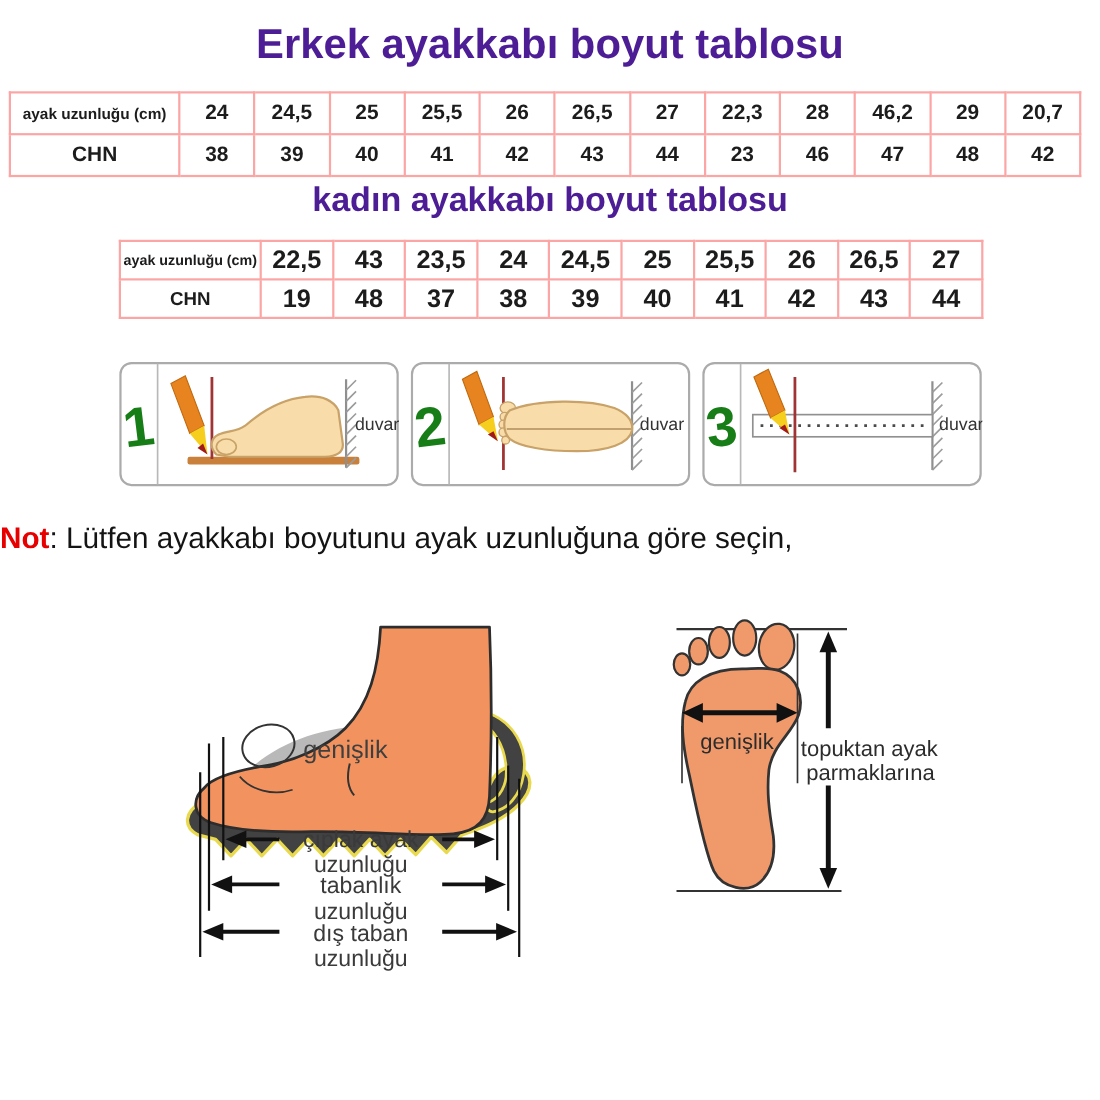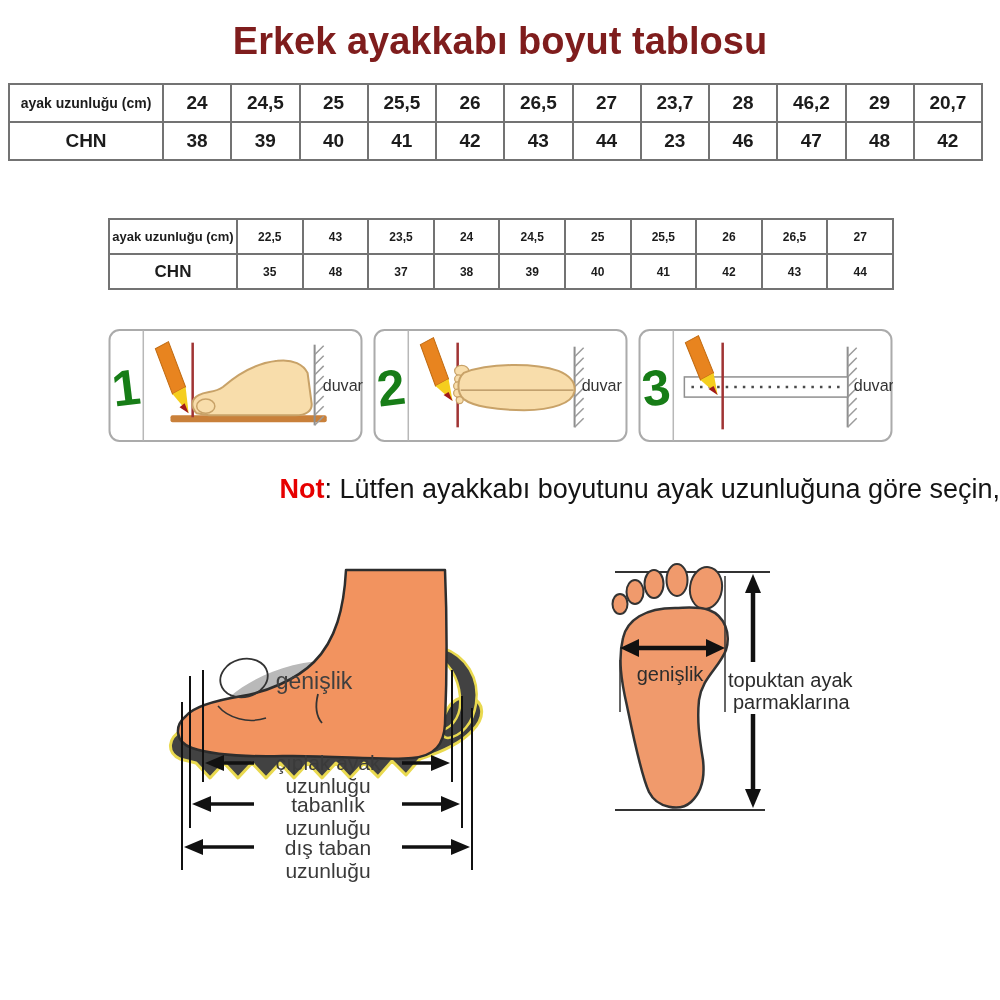--- a/index.html
+++ b/index.html
@@ -2,42 +2,42 @@
 <html><head>
 <meta charset="utf-8">
 <style>
   html,body { margin:0; padding:0; background:#fff; }
   .page {
     position:relative; width:1000px; height:1000px; background:#ffffff;
     font-family:"Liberation Sans", sans-serif; overflow:hidden;
   }
   .title {
     position:absolute; left:0; width:100%; text-align:center;
-    font-weight:bold; color:#7f1d1d; letter-spacing:0px;
+    font-weight:bold; color:#4c1d95; letter-spacing:0px;
   }
   .title-men   { top:20px;  font-size:38px; }
   .title-women { top:164px; font-size:31px; }
 
   table.size-table { border-collapse:collapse; table-layout:fixed; position:absolute; background:#fff; }
   table.size-table td {
-    border:2px solid #737373; text-align:center; vertical-align:middle;
+    border:2px solid #fca5a5; text-align:center; vertical-align:middle;
     font-weight:bold; color:#1c1c1c; padding:0; background:#fff;
   }
   .tbl-men { left:8px; top:83px; width:975px; }
   .tbl-men td { height:36px; font-size:19px; }
   .tbl-men td.hdr { width:152px; font-size:14px; }
   .tbl-women { left:108px; top:218px; width:786px; }
-  .tbl-women td { height:33px; font-size:12px; }
+  .tbl-women td { height:33px; font-size:23px; }
   .tbl-women td.hdr { width:126px; font-size:13px; }
 
   .panels { position:absolute; left:108px; top:328px; width:785px; height:115px; display:flex; gap:10px; }
   .panel { flex:1; }
   .panel svg { display:block; width:100%; height:100%; }
 
-  .note { position:absolute; top:474px; left:0; width:100%; text-align:right;
+  .note { position:absolute; top:474px; left:0; width:100%; text-align:left;
           font-size:27px; color:#141414; line-height:31px; }
   .note .red { color:#e60000; font-weight:bold; }
 
   .diagram-left  { position:absolute; left:148px; top:556px; }
   .diagram-right { position:absolute; left:585px; top:550px; }
 
   svg text { font-family:"Liberation Sans", sans-serif; }
   .num-text   { font-size:50px; font-weight:bold; fill:#177d17; }
   .duvar-text { font-size:16px; fill:#333333; }
   .meas-text  { font-size:21px; fill:#3a3a3a; }
@@ -55,21 +55,21 @@
     <tbody>
         <tr>
       <td class="hdr">ayak uzunluğu (cm)</td>
       <td>24</td>
       <td>24,5</td>
       <td>25</td>
       <td>25,5</td>
       <td>26</td>
       <td>26,5</td>
       <td>27</td>
-      <td>23,7</td>
+      <td>22,3</td>
       <td>28</td>
       <td>46,2</td>
       <td>29</td>
       <td>20,7</td>
     </tr>
     <tr>
       <td class="hdr" style="font-size:19px">CHN</td>
       <td>38</td>
       <td>39</td>
       <td>40</td>
@@ -79,39 +79,40 @@
       <td>44</td>
       <td>23</td>
       <td>46</td>
       <td>47</td>
       <td>48</td>
       <td>42</td>
     </tr>
   </tbody>
     </table>
 
+  <div class="title title-women">kadın ayakkabı boyut tablosu</div>
 
   <table class="size-table tbl-women">
     <tbody>
         <tr>
       <td class="hdr">ayak uzunluğu (cm)</td>
       <td>22,5</td>
       <td>43</td>
       <td>23,5</td>
       <td>24</td>
       <td>24,5</td>
       <td>25</td>
       <td>25,5</td>
       <td>26</td>
       <td>26,5</td>
       <td>27</td>
     </tr>
     <tr>
       <td class="hdr" style="font-size:17px">CHN</td>
-      <td>35</td>
+      <td>19</td>
       <td>48</td>
       <td>37</td>
       <td>38</td>
       <td>39</td>
       <td>40</td>
       <td>41</td>
       <td>42</td>
       <td>43</td>
       <td>44</td>
     </tr>

